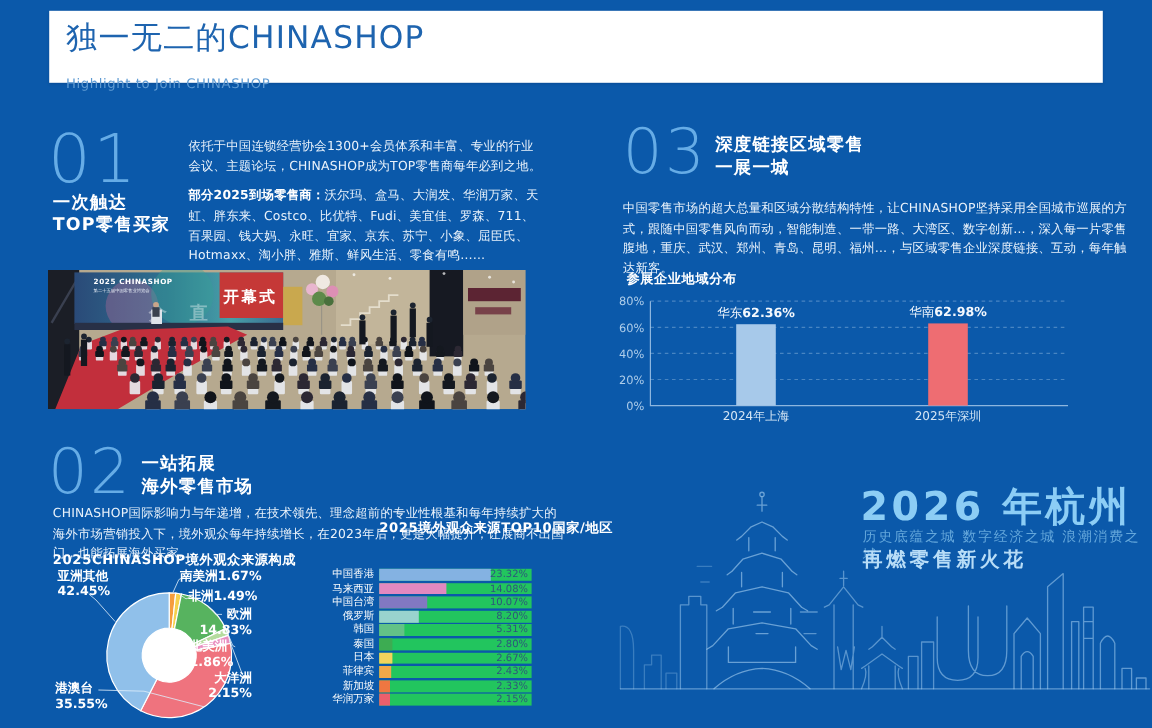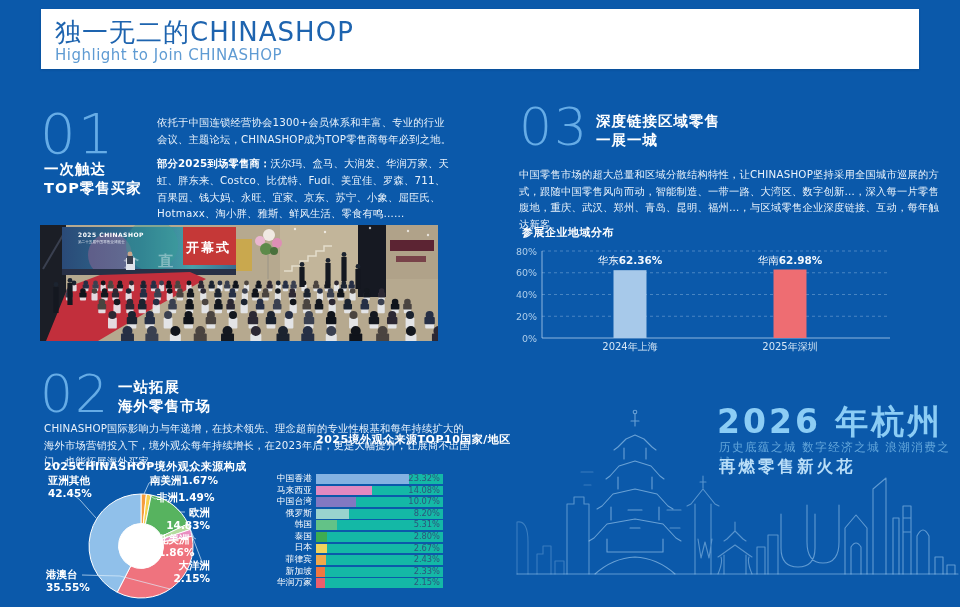--- a/index.html
+++ b/index.html
@@ -3,39 +3,39 @@
 <meta charset="utf-8">
 <style>
   html,body{margin:0;padding:0;background:#0a55a3;}
   .page{position:relative;width:960px;height:607px;background:#0b59aa;overflow:hidden;
         font-family:"DejaVu Sans","Liberation Sans",sans-serif;}
   .abs{position:absolute;}
   
   .header{left:41px;top:9px;width:878px;height:60px;background:#ffffff;
           padding:9px 0 0 14px;box-sizing:border-box;box-shadow:0 1px 2px rgba(0,40,90,.25);}
   .header .t{font-size:26px;color:#1e64af;letter-spacing:1px;line-height:1.08;font-weight:500;}
-  .header .s{font-size:15px;color:#5f9bd3;letter-spacing:.5px;margin-top:0;font-weight:500;}
+  .header .s{font-size:11px;color:#5f9bd3;letter-spacing:.5px;margin-top:17px;font-weight:500;}
   
   .num{color:#66ace6;font-size:56px;font-weight:200;line-height:1;letter-spacing:2px;}
   .sec-title{color:#ffffff;font-weight:bold;font-size:14.5px;line-height:19px;letter-spacing:1px;}
   .para{color:#e9f2fb;font-size:10.3px;line-height:1.62;letter-spacing:.2px;}
   .para p{margin:0 0 8px 0;}
   .lead{font-weight:bold;color:#ffffff;}
   .sub-h{color:#ffffff;font-weight:bold;font-size:11px;letter-spacing:.5px;text-align:center;}
   
   .hz-title{font-size:33px;color:#8ccdf5;font-weight:700;letter-spacing:3px;}
   .hz-tag{font-size:11.5px;color:#64a7db;letter-spacing:1.5px;}
   .hz-slogan{font-size:16.5px;color:#b8ddf7;font-weight:bold;letter-spacing:3px;}
   
   .dlabel{position:absolute;color:#ffffff;font-weight:bold;font-size:10.5px;line-height:12.5px;white-space:nowrap;}
   
   #top10-rows{left:276px;top:474px;width:167px;}
   .t10row{display:flex;align-items:center;height:9.8px;margin-bottom:1.8px;}
   .t10label{width:36px;text-align:right;color:#ffffff;font-size:8.8px;flex:none;}
-  .t10track{flex:1;margin-left:4px;height:100%;background:#14b8a6;position:relative;}
+  .t10track{flex:1;margin-left:4px;height:100%;background:#22c55e;position:relative;}
   .t10bar{height:100%;}
   .t10val{position:absolute;right:3px;top:0;line-height:9.8px;font-size:8.3px;color:#2d567c;}
   
   .tick{fill:#aecdea;font-size:9.5px;}
   .cat{fill:#d5e6f5;font-size:10px;}
   .blabel{fill:#f4f8fd;font-size:10.5px;}
   
   .pt1{font-size:6px;fill:#ffffff;font-weight:bold;letter-spacing:.5px;}
   .pt2{font-size:3.6px;fill:#e8eef6;}
   .pt3{font-size:13px;fill:#ffffff;font-weight:bold;letter-spacing:2px;}

